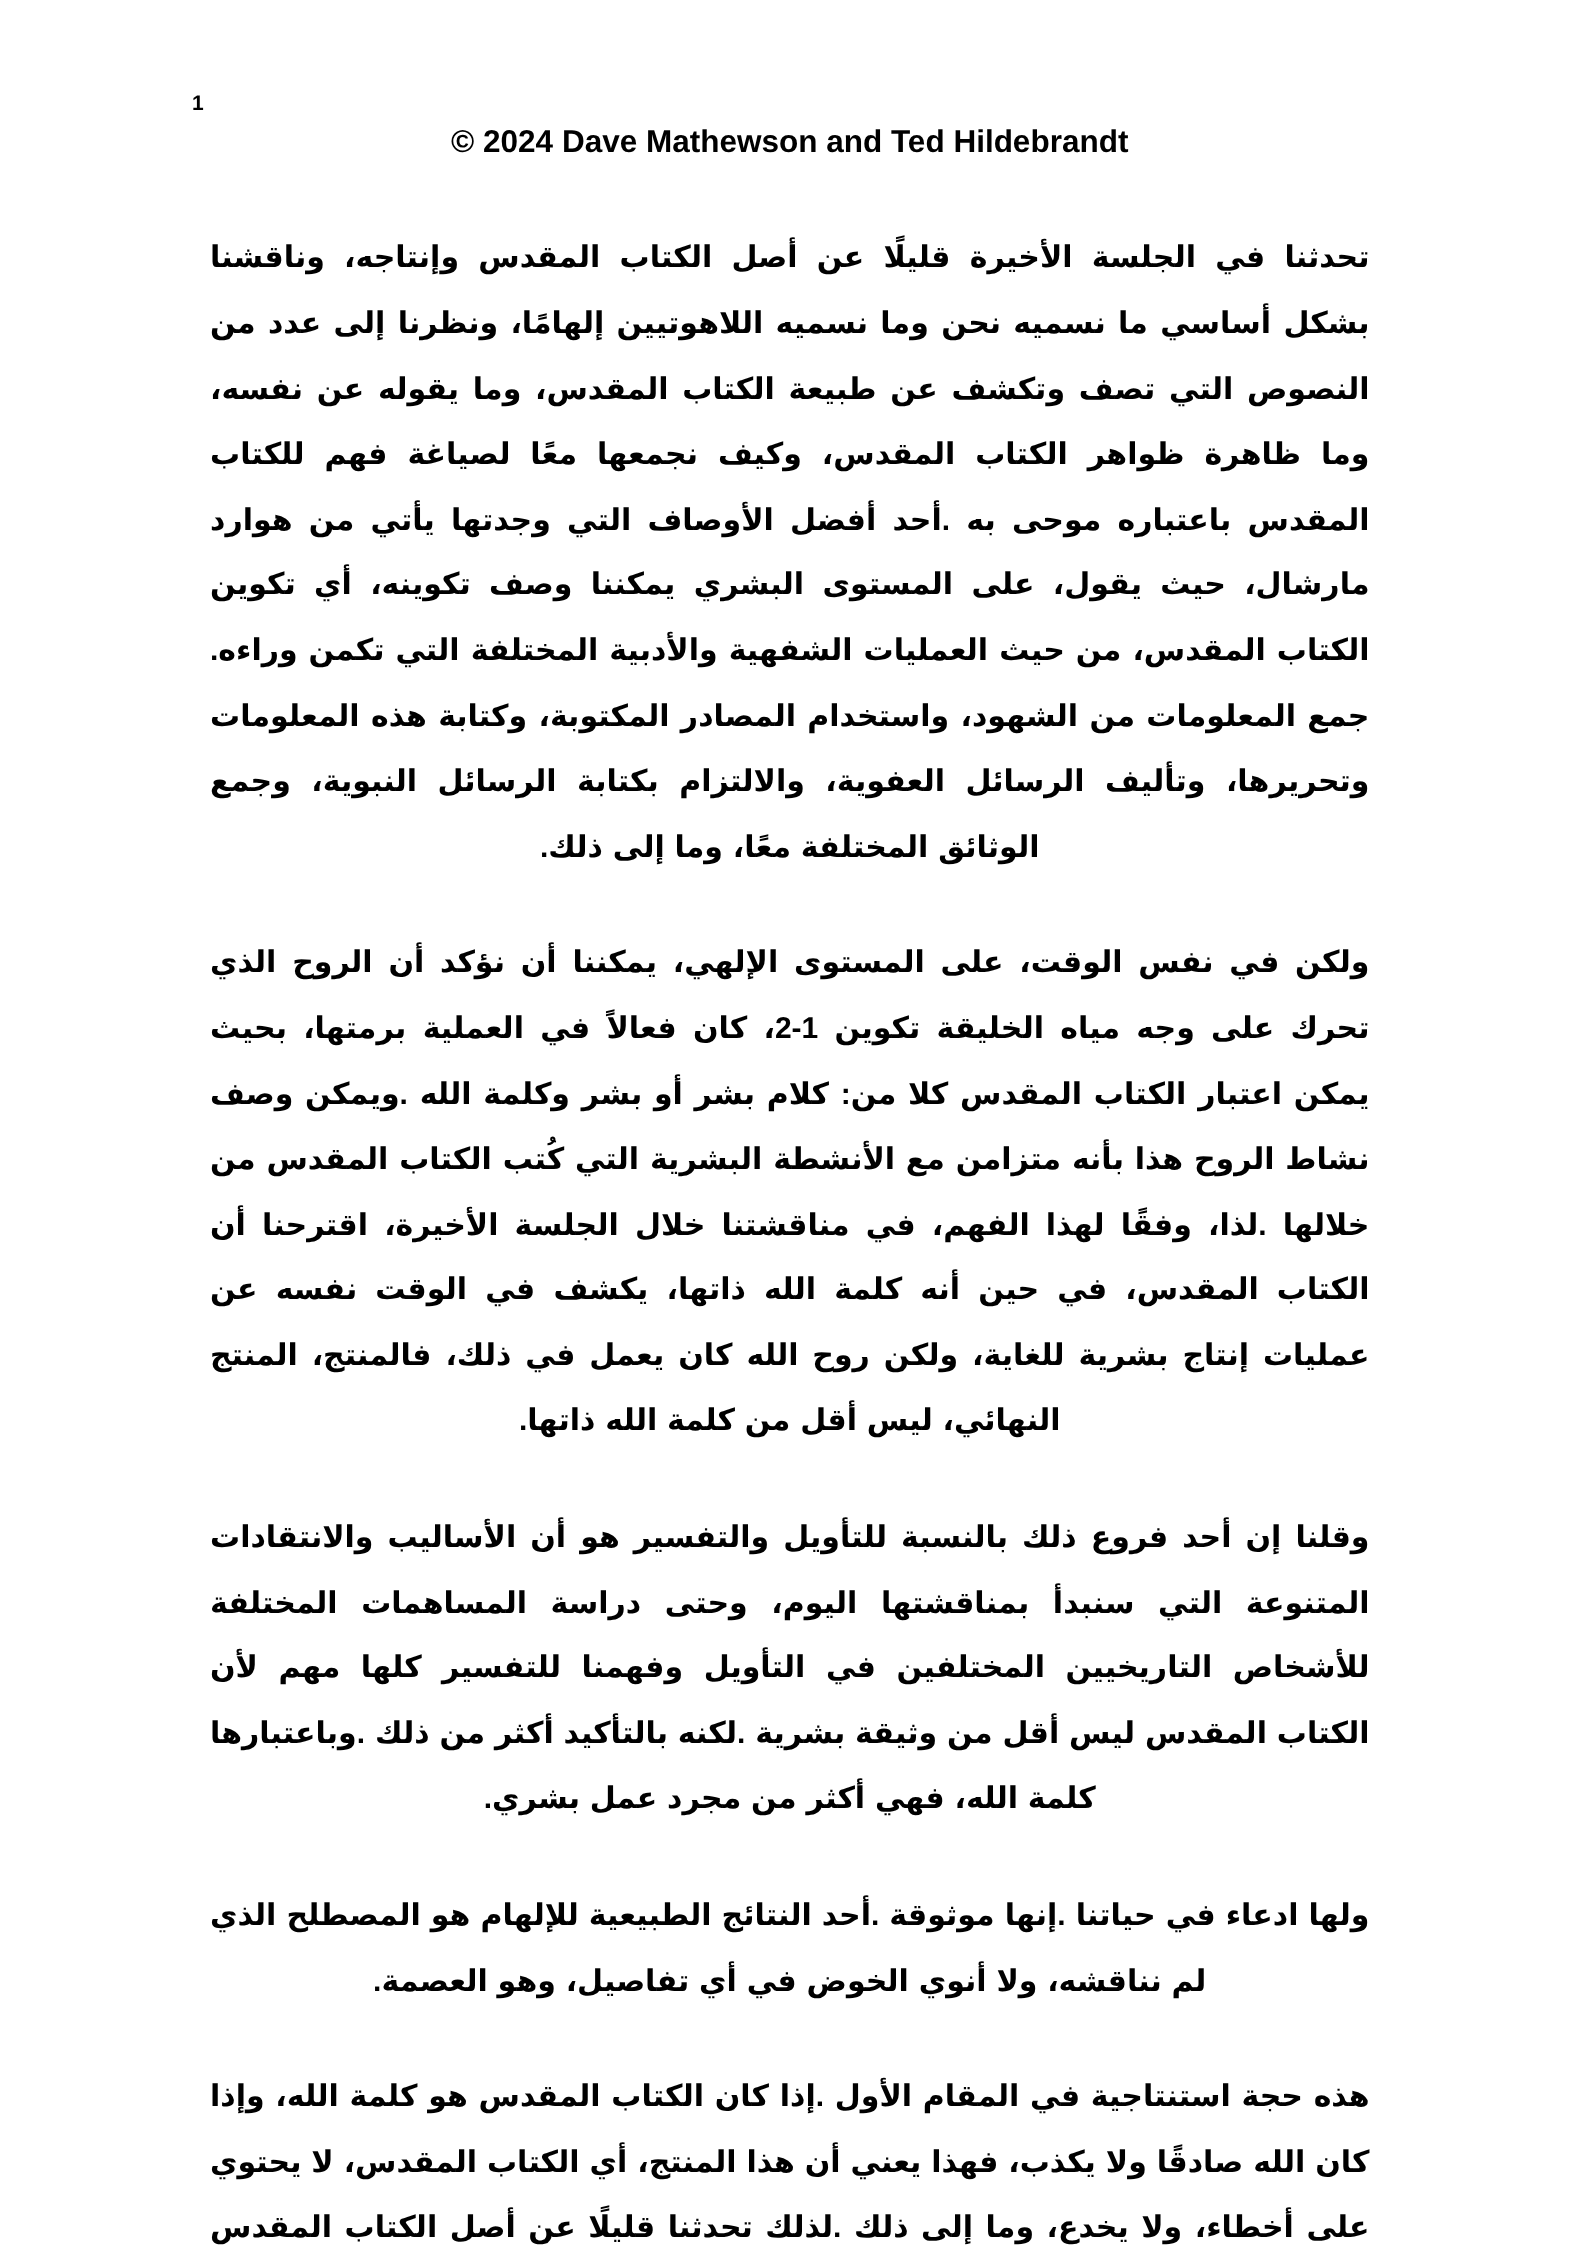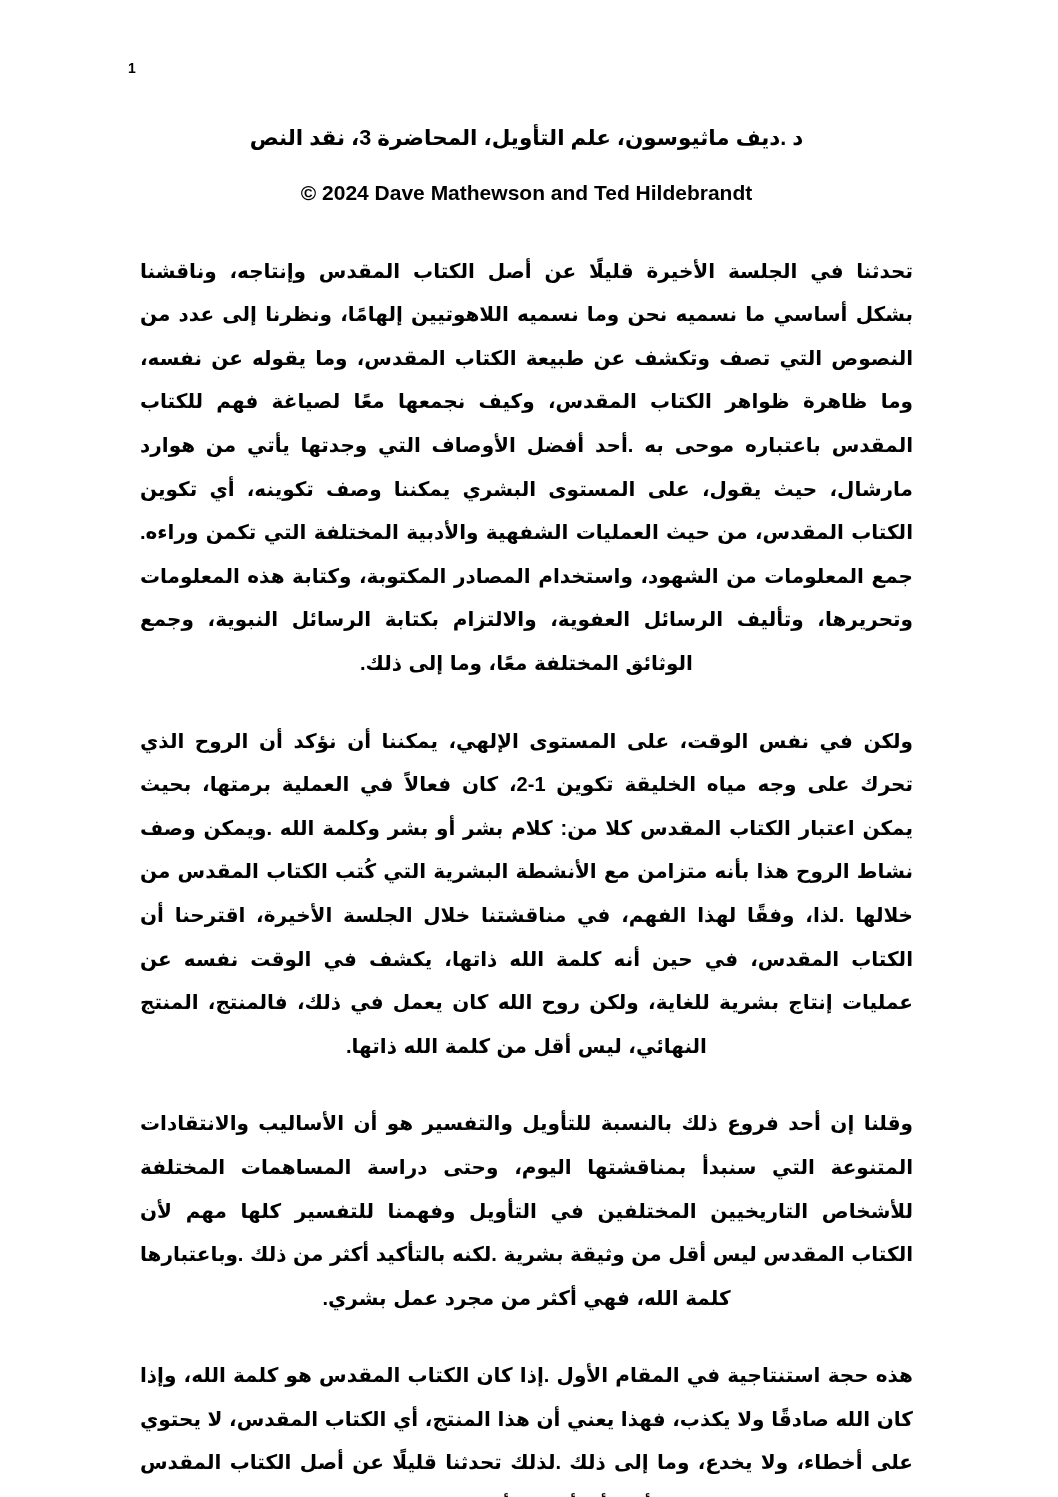--- a/index.html
+++ b/index.html
@@ -62,23 +62,23 @@
     margin-bottom: 0;
   }
 </style>
 </head>
 <body>
 
 <div class="page">
 
   <div class="page-number">1</div>
 
-  <h1 class="doc-title">د .ديف ماثيوسون، علم التأويل، المحاضرة 3، نقد النص</h1>
   <h2 class="doc-subtitle">© 2024 Dave Mathewson and Ted Hildebrandt</h2>
 
   <div class="body-text">
     <p class="para">تحدثنا في الجلسة الأخيرة قليلًا عن أصل الكتاب المقدس وإنتاجه، وناقشنا بشكل أساسي ما نسميه نحن وما نسميه اللاهوتيين إلهامًا، ونظرنا إلى عدد من النصوص التي تصف وتكشف عن طبيعة الكتاب المقدس، وما يقوله عن نفسه، وما ظاهرة ظواهر الكتاب المقدس، وكيف نجمعها معًا لصياغة فهم للكتاب المقدس باعتباره موحى به .أحد أفضل الأوصاف التي وجدتها يأتي من هوارد مارشال، حيث يقول، على المستوى البشري يمكننا وصف تكوينه، أي تكوين الكتاب المقدس، من حيث العمليات الشفهية والأدبية المختلفة التي تكمن وراءه.  جمع المعلومات من الشهود، واستخدام المصادر المكتوبة، وكتابة هذه المعلومات وتحريرها، وتأليف الرسائل العفوية، والالتزام بكتابة الرسائل النبوية، وجمع الوثائق المختلفة معًا، وما إلى ذلك.</p>
     <p class="para">ولكن في نفس الوقت، على المستوى الإلهي، يمكننا أن نؤكد أن الروح الذي تحرك على وجه مياه الخليقة تكوين 1-2، كان فعالاً في العملية برمتها، بحيث يمكن اعتبار الكتاب المقدس كلا من: كلام بشر أو بشر وكلمة الله .ويمكن وصف نشاط الروح هذا بأنه متزامن مع الأنشطة البشرية التي كُتب الكتاب المقدس من خلالها .لذا، وفقًا لهذا الفهم، في مناقشتنا خلال الجلسة الأخيرة، اقترحنا أن الكتاب المقدس، في حين أنه كلمة الله ذاتها، يكشف في الوقت نفسه عن عمليات إنتاج بشرية للغاية، ولكن روح الله كان يعمل في ذلك، فالمنتج، المنتج النهائي، ليس أقل من كلمة الله ذاتها.</p>
     <p class="para">وقلنا إن أحد فروع ذلك بالنسبة للتأويل والتفسير هو أن الأساليب والانتقادات المتنوعة التي سنبدأ بمناقشتها اليوم، وحتى دراسة المساهمات المختلفة للأشخاص التاريخيين المختلفين في التأويل وفهمنا للتفسير كلها مهم لأن الكتاب المقدس ليس أقل من وثيقة بشرية .لكنه بالتأكيد أكثر من ذلك .وباعتبارها كلمة الله، فهي أكثر من مجرد عمل بشري.</p>
+    <p class="para">ولها ادعاء في حياتنا .إنها موثوقة .أحد النتائج الطبيعية للإلهام هو المصطلح الذي لم نناقشه، ولا أنوي الخوض في أي تفاصيل، وهو العصمة.</p>
     <p class="para">هذه حجة استنتاجية في المقام الأول .إذا كان الكتاب المقدس هو كلمة الله، وإذا كان الله صادقًا ولا يكذب، فهذا يعني أن هذا المنتج، أي الكتاب المقدس، لا يحتوي على أخطاء، ولا يخدع، وما إلى ذلك .لذلك تحدثنا قليلًا عن أصل الكتاب المقدس .الكتاب المقدس، لكني أريد أن أتحدث أكثر لكنه عن نقل الكتاب المقدس.</p>
   </div>
 
 </div>
 
 </body></html>

